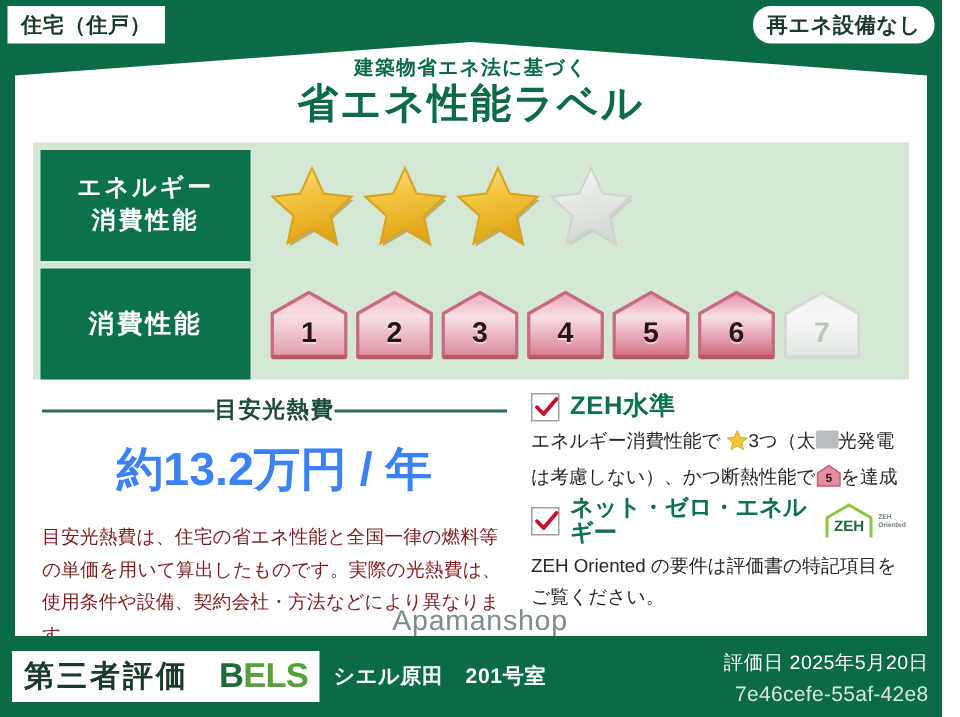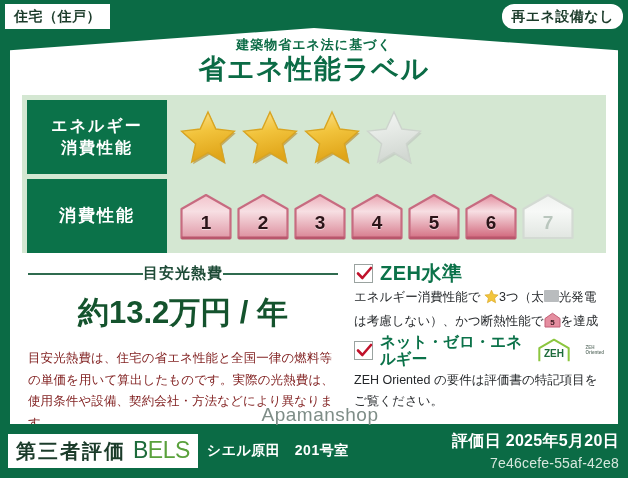--- a/index.html
+++ b/index.html
@@ -138,21 +138,21 @@
     color: #1f4c38;
     font-size: 15px; font-weight: bold;
     letter-spacing: 1px;
     margin-top: 2px;
   }
   .cost-head .rule {
     flex: 1 1 auto; height: 2px; background: #2f6b4f;
   }
   .cost-value {
     text-align: center;
-    color: #14532d;
+    color: #3b82f6;
     font-size: 31px;
     font-weight: bold;
     letter-spacing: 0px;
     margin-top: 9px;
   }
   .cost-note {
     margin-top: 14px;
     font-size: 12.5px;
     line-height: 1.72;
     color: #7f1d1d;
@@ -166,21 +166,21 @@
   }
   .checkbox {
     width: 19px; height: 19px; flex: none;
     border: 1.6px solid #9aa3a0;
     background: #fff;
     position: relative;
   }
   .checkbox svg { position: absolute; left: 1px; top: 0px; }
   .claim-title {
     color: #0b7249;
-    font-size: 20px; font-weight: bold;
+    font-size: 17px; font-weight: bold;
     letter-spacing: .5px;
     line-height: 1.1;
   }
   .claim-title.small { font-size: 15.5px; letter-spacing: 0; }
   .claim-body {
     font-size: 12.5px;
     line-height: 1.65;
     color: #25282b;
     margin-top: 3px;
   }
@@ -192,65 +192,65 @@
     vertical-align: -1px;
     border-radius: 1px;
   }
   .inline-chip {
     display: inline-block;
     vertical-align: -3px;
     width: 17px; height: 15px;
     position: relative;
   }
   .zeh-logo {
-    display: inline-flex; align-items: center; gap: 14px;
+    display: inline-flex; align-items: center; gap: 2px;
     vertical-align: -6px;
   }
   .zeh-orient {
     font-size: 4.5px; color: #6f7f76; line-height: 1.15;
     font-weight: bold;
   }
 
   
   .bottom-bar {
     position: absolute;
     left: 0; right: 0; bottom: 0;
     height: 54px;
     background: #0b6b45;
     display: flex; align-items: center;
   }
   .bels-plate {
     background: #ffffff;
     margin-left: 8px;
     padding: 5px 8px 6px 8px;
-    display: flex; align-items: center; gap: 7px;
+    display: flex; align-items: center; gap: 20px;
     line-height: 1;
   }
   .bels-jp {
     font-size: 20px; font-weight: bold; color: #1b3b2a; letter-spacing: 2px;
   }
   .bels-en {
-    font-size: 23px; font-weight: normal; color: #5aa13c; letter-spacing: -.5px;
+    font-size: 23px; font-weight: bold; color: #5aa13c; letter-spacing: -.5px;
   }
   .bels-en .dark { color: #1d6b3a; }
   .unit-name {
     color: #ffffff;
     font-size: 14px;
     font-weight: bold;
     margin-left: 9px;
     letter-spacing: .5px;
     white-space: nowrap;
   }
   .bottom-right {
     margin-left: auto;
     margin-right: 9px;
     text-align: right;
     color: #ffffff;
   }
-  .eval-date { font-size: 16px; font-weight: bold; letter-spacing: .3px; }
+  .eval-date { font-size: 13px; font-weight: normal; letter-spacing: .3px; }
   .eval-id   { font-size: 14px; margin-top: 3px; color: #d6e7dd; letter-spacing: .2px; }
 
   
   .watermark {
     position: absolute;
     left: 12px; right: 0;
     top: 404px;
     text-align: center;
     font-size: 19px;
     color: #7e8d87;

